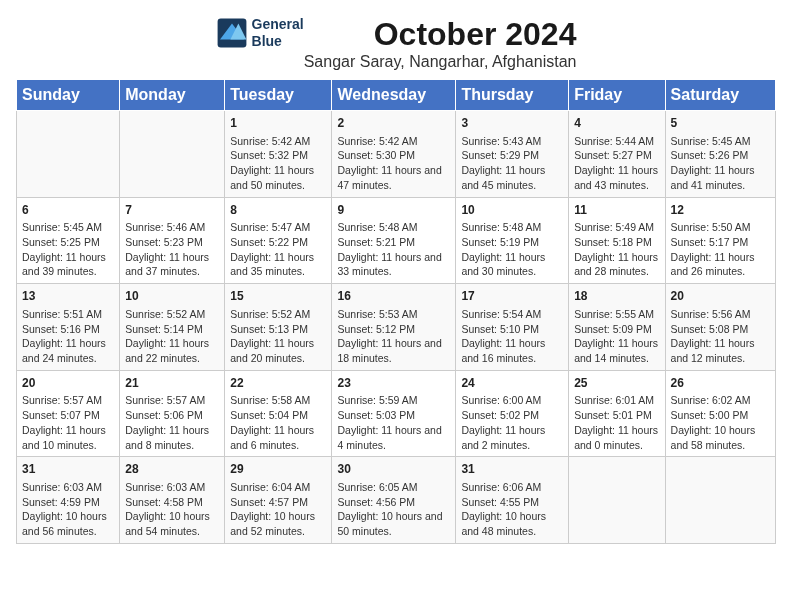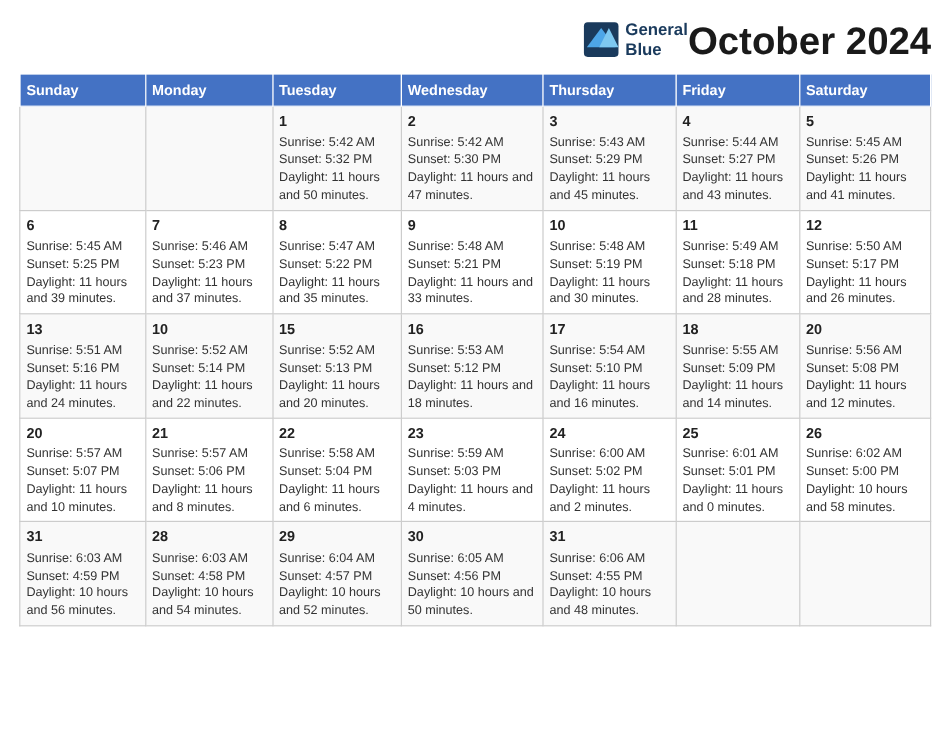--- a/index.html
+++ b/index.html
@@ -5,21 +5,21 @@
     * { box-sizing: border-box; margin: 0; padding: 0; }
     body {
       font-family: Arial, sans-serif;
       background: #fff;
       width: 792px;
       min-height: 612px;
       padding: 16px;
     }
     .header {
       display: flex;
-      justify-content: flex-end;
+      justify-content: center;
       align-items: flex-start;
       margin-bottom: 8px;
     }
     .logo {
       display: flex;
       align-items: center;
       gap: 4px;
     }
     .logo-text {
       font-size: 14px;
@@ -46,21 +46,21 @@
     table {
       width: 100%;
       border-collapse: collapse;
       font-size: 11px;
     }
     thead tr th {
       background-color: #4472c4;
       color: #fff;
       text-align: left;
       padding: 6px 5px;
-      font-size: 12px;
+      font-size: 16px;
       font-weight: bold;
       border: 1px solid #fff;
     }
     tbody tr td {
       border: 1px solid #ccc;
       vertical-align: top;
       padding: 4px 5px;
       height: 80px;
       color: #222;
       line-height: 1.4;
@@ -92,20 +92,21 @@
       <polygon points="20,8 35,28 5,28" fill="#4da6e8"></polygon>
       <polygon points="28,8 38,28 18,28" fill="#7ec8f0"></polygon>
     </svg>
     <div class="logo-text">
       <div>General</div>
       <div>Blue</div>
     </div>
   </div>
   <div class="title-block">
     <div class="month-title">October 2024</div>
+    <div class="location-title">Sangar Saray, Nangarhar, Afghanistan</div>
   </div>
 </div>
 
 <table>
   <thead>
     <tr>
     <th>Sunday</th>
         <th>Monday</th>
         <th>Tuesday</th>
         <th>Wednesday</th>

